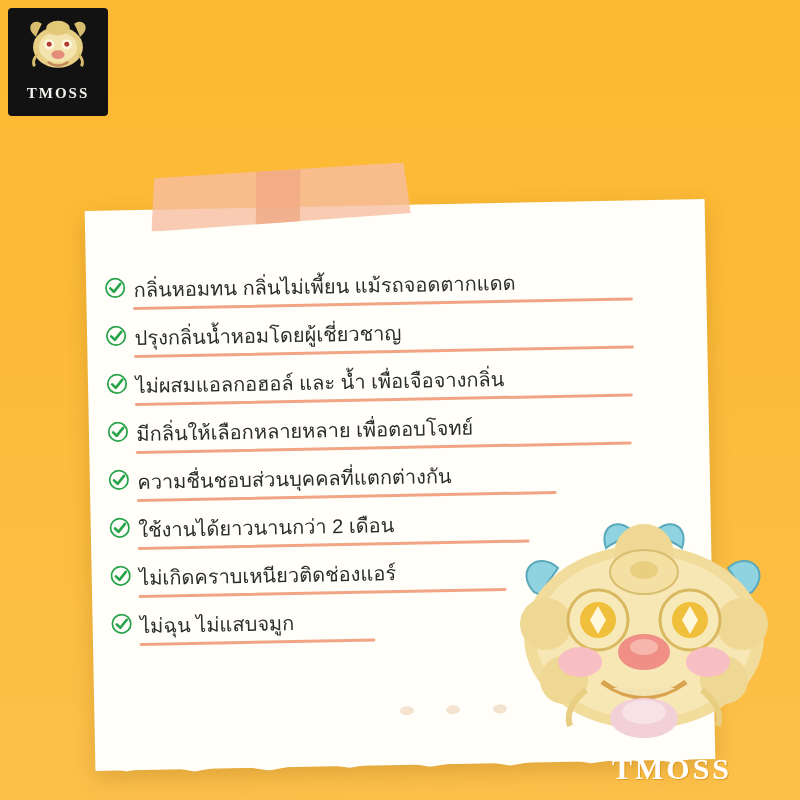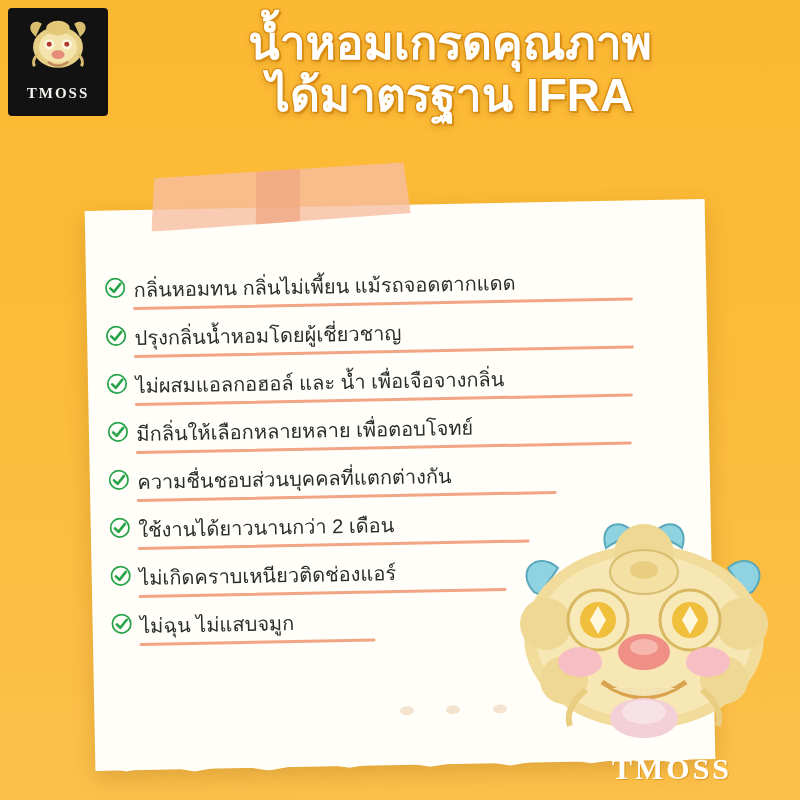--- a/index.html
+++ b/index.html
@@ -211,24 +211,20 @@
         <circle cx="62" cy="44" r="3.4" fill="#b03a2e"></circle>
         <ellipse cx="50" cy="58" rx="9" ry="6" fill="#e48b7a"></ellipse>
         <path d="M36 68 Q50 78 64 68" stroke="#c0875a" stroke-width="3" fill="none"></path>
         <path d="M22 58 Q14 66 18 74" stroke="#d9bd6f" stroke-width="4" fill="none"></path>
         <path d="M78 58 Q86 66 82 74" stroke="#d9bd6f" stroke-width="4" fill="none"></path>
       </g>
     </svg>
     <div class="brand">TMOSS</div>
   </div>
 
-  <div class="heading">
-    <span class="l1">น้ำหอมเกรดคุณภาพ</span>
-    <span class="l2">ได้มาตรฐาน IFRA</span>
-  </div>
 
   <div class="paper"></div>
   <div class="tape">
     <div class="fold"></div>
   </div>
 
   <div class="list">
 
     <div class="row r1">
       <svg class="check" viewBox="0 0 24 24">

